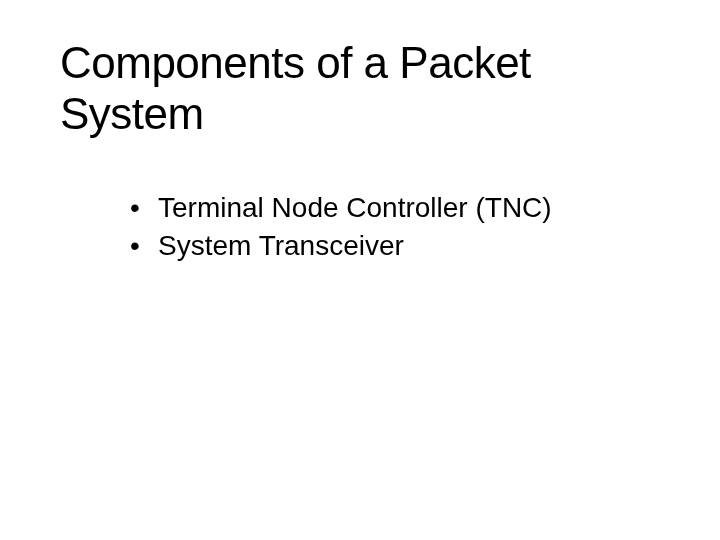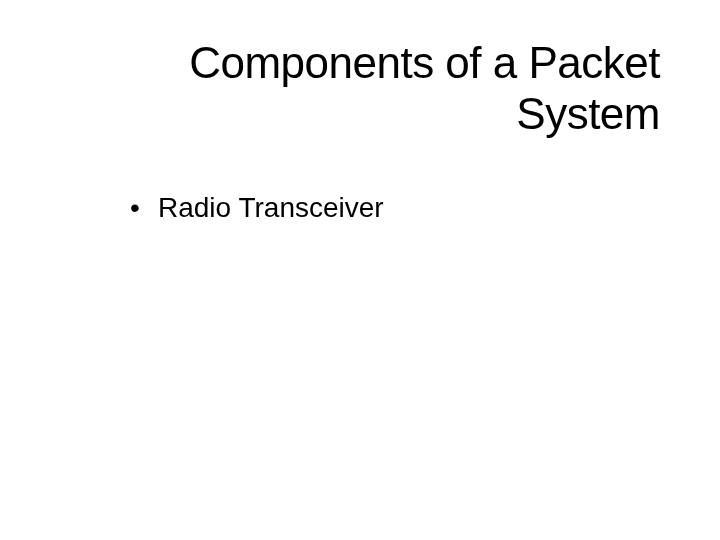--- a/index.html
+++ b/index.html
@@ -16,21 +16,21 @@
       overflow: hidden;
     }
     .slide {
       width: 100%;
       height: 100%;
       padding: 30px 60px;
     }
     .title {
       font-size: 44px;
       font-weight: normal;
-      text-align: right;
+      text-align: left;
       line-height: 1.15;
       margin-top: 8px;
       margin-bottom: 50px;
       letter-spacing: -0.5px;
     }
     .bullets {
       list-style: none;
       padding-left: 70px;
     }
     .bullets li {
@@ -45,15 +45,16 @@
       left: 0;
       top: 0;
     }
   </style>
 </head>
 <body>
 
 <div class="slide">
   <h1 class="title">Components of a Packet System</h1>
   <ul class="bullets">
-    <li>Radio Transceiver</li>
+    <li>Terminal Node Controller (TNC)</li>
+    <li>System Transceiver</li>
   </ul>
 </div>
 
 </body></html>

